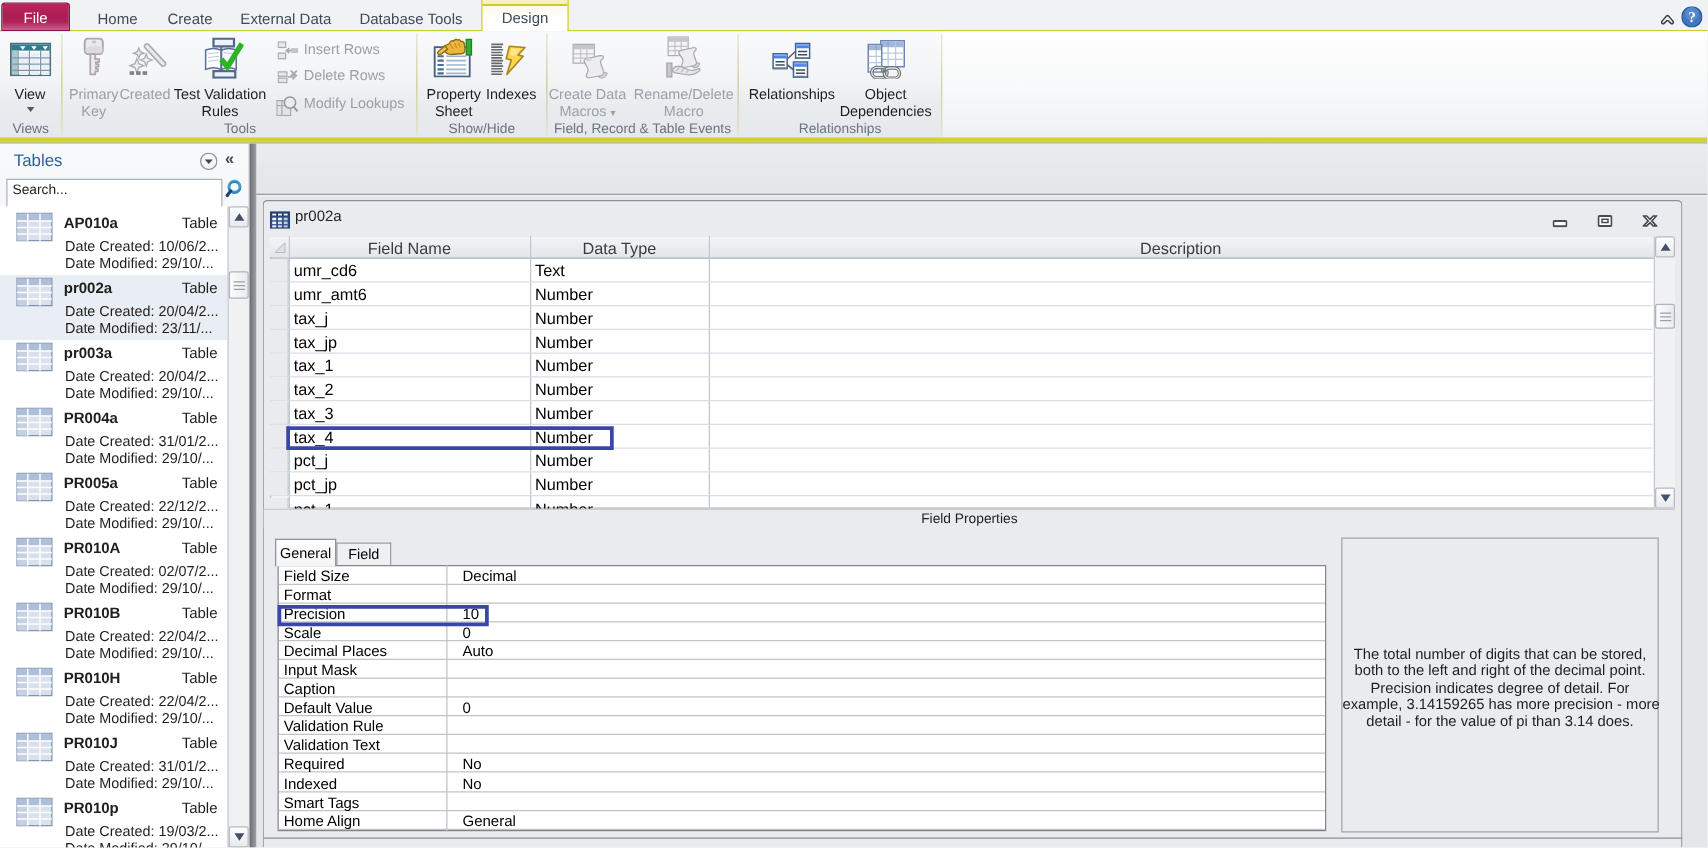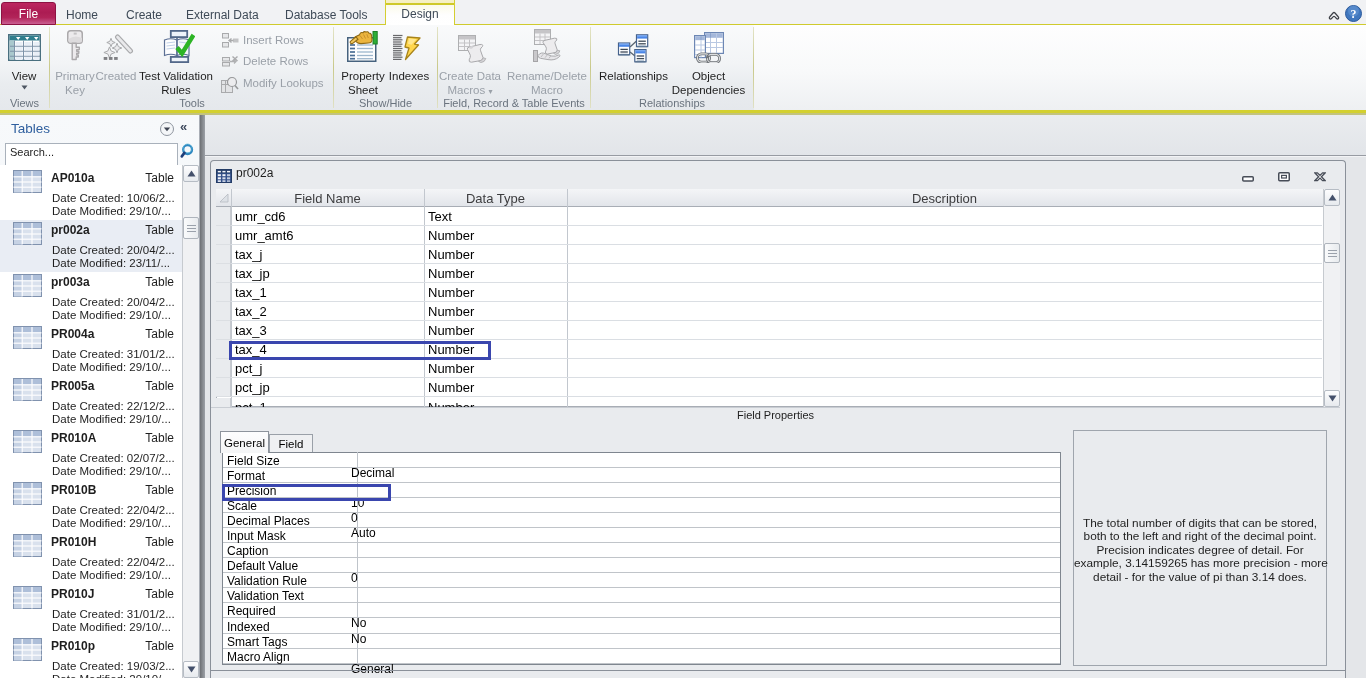--- a/index.html
+++ b/index.html
@@ -9,21 +9,21 @@
 #wsline { position:absolute; left:205px; top:155px; width:1161px; height:1px; background:#979ba2; }
 #wsline2 { position:absolute; left:205px; top:156px; width:1161px; height:1px; background:#f2f3f5; }
 .abs { position:absolute; }
 
 
 #tabrow { position:absolute; left:0; top:0; width:1366px; height:25px; background:#f1f2f4; }
 #tabline { position:absolute; left:0; top:23.5px; width:1366px; height:1.5px; background:#cfcb2d; }
 #filetab { position:absolute; left:1px; top:2px; width:55px; height:23px; border-radius:3px 3px 0 0;
   background:linear-gradient(180deg,#bc2660 0%,#ac1c53 45%,#b22459 70%,#ca5f92 100%);
   border:1px solid #8c1243; color:#fff; font-size:12px; text-align:center; line-height:23px; }
-.tab { position:absolute; top:5px; height:20px; font-size:12px; color:#3e4a57; text-align:left; line-height:20px; }
+.tab { position:absolute; top:5px; height:20px; font-size:12px; color:#3e4a57; text-align:right; line-height:20px; }
 #designtab { position:absolute; left:385px; top:0px; width:70px; height:25px;
   background:linear-gradient(180deg,#f6f1c6 0px,#f5efc2 3px,#cfc929 3px,#cfc929 4.5px,#fbfae9 5px,#fefefe 15px,#ffffff 100%);
   border-left:1.5px solid #d4ce31; border-right:1.5px solid #d4ce31;
   color:#3e4a57; font-size:12px; text-align:center; line-height:29px; }
 
 
 #ribbon { position:absolute; left:0; top:25px; width:1366px; height:85px;
   background:linear-gradient(180deg,#f9fafb 0%,#f2f4f6 45%,#e9ecef 70%,#e5e8ec 100%); }
 .rsep { position:absolute; top:2px; width:1px; height:81px; background:linear-gradient(180deg,#e3e4c8,#c9c98a 50%,#e0e1c5); }
 .glabel { position:absolute; top:71px; height:14px; font-size:11px; color:#6a737e; text-align:center; line-height:14px; }
@@ -59,21 +59,21 @@
 #dtitletxt { position:absolute; left:25px; top:5px; font-size:12px; color:#1e1e1e; }
 .ghtxt { position:absolute; top:2px; font-size:13px; color:#3c3c3e; text-align:center; }
 #fpband { position:absolute; left:1px; top:250px; width:1133px; height:16px; background:#e9ebee; font-size:11px; color:#1e1e1e; text-align:center; }
 #helpbox { position:absolute; left:862px; top:269px; width:254px; height:236px; background:#e9ebee; border:1px solid #9fa5ad;
   font-size:11.8px; color:#1e1e1e; text-align:center; line-height:13.4px; white-space:nowrap; }
 .gtxt { font-size:13px; color:#000; }
 #gscroll { position:absolute; left:1112px; top:28px; width:17px; height:218px; background:#f0f1f3; border-left:1px solid #c6cacf; }
 #fpband { position:absolute; left:0px; top:246px; width:1129px; height:16px; background:#e9ebee; font-size:11px; color:#1e1e1e; text-align:center; line-height:15px; border-top:1px solid #c9cdd3; }
 .prow { left:12px; width:837px; height:15.07px; border-bottom:1px solid #c0c4c9; font-size:12px; color:#000; }
 .plbl { position:absolute; left:4px; top:1px; }
-.pval { position:absolute; left:128px; top:1px;margin-top:12px; }
+.pval { position:absolute; left:147px; top:1px; }
 </style></head>
 <body>
 <div id="app">
   <div id="tabrow">
     <div id="tabline"></div>
     <div id="filetab">File</div>
     <div class="tab" style="left:66px;width:44px;">Home</div>
     <div class="tab" style="left:126px;width:44px;">Create</div>
     <div class="tab" style="left:186px;width:79px;">External Data</div>
     <div class="tab" style="left:285px;width:85px;">Database Tools</div>
@@ -710,21 +710,21 @@
         </div>
 <div class="abs prow" style="top:457.5px;">
           <span class="plbl">Indexed</span>
           <span class="pval">No</span>
         </div>
 <div class="abs prow" style="top:472.5px;">
           <span class="plbl">Smart Tags</span>
           <span class="pval"></span>
         </div>
 <div class="abs prow" style="top:487.6px;">
-          <span class="plbl">Macro Align</span>
+          <span class="plbl">Home Align</span>
           <span class="pval">General</span>
         </div>
       <div class="abs" style="left:11px;top:322.5px;width:169px;height:17px;border:3px solid #3a46ae;"></div>
     </div>
     <div id="helpbox">
       <div style="margin-top:86px;">The total number of digits that can be stored,<br>
       both to the left and right of the decimal point.<br>
       Precision indicates degree of detail. For<br>
       example, 3.14159265 has more precision - more<br>
       detail - for the value of pi than 3.14 does.</div>

